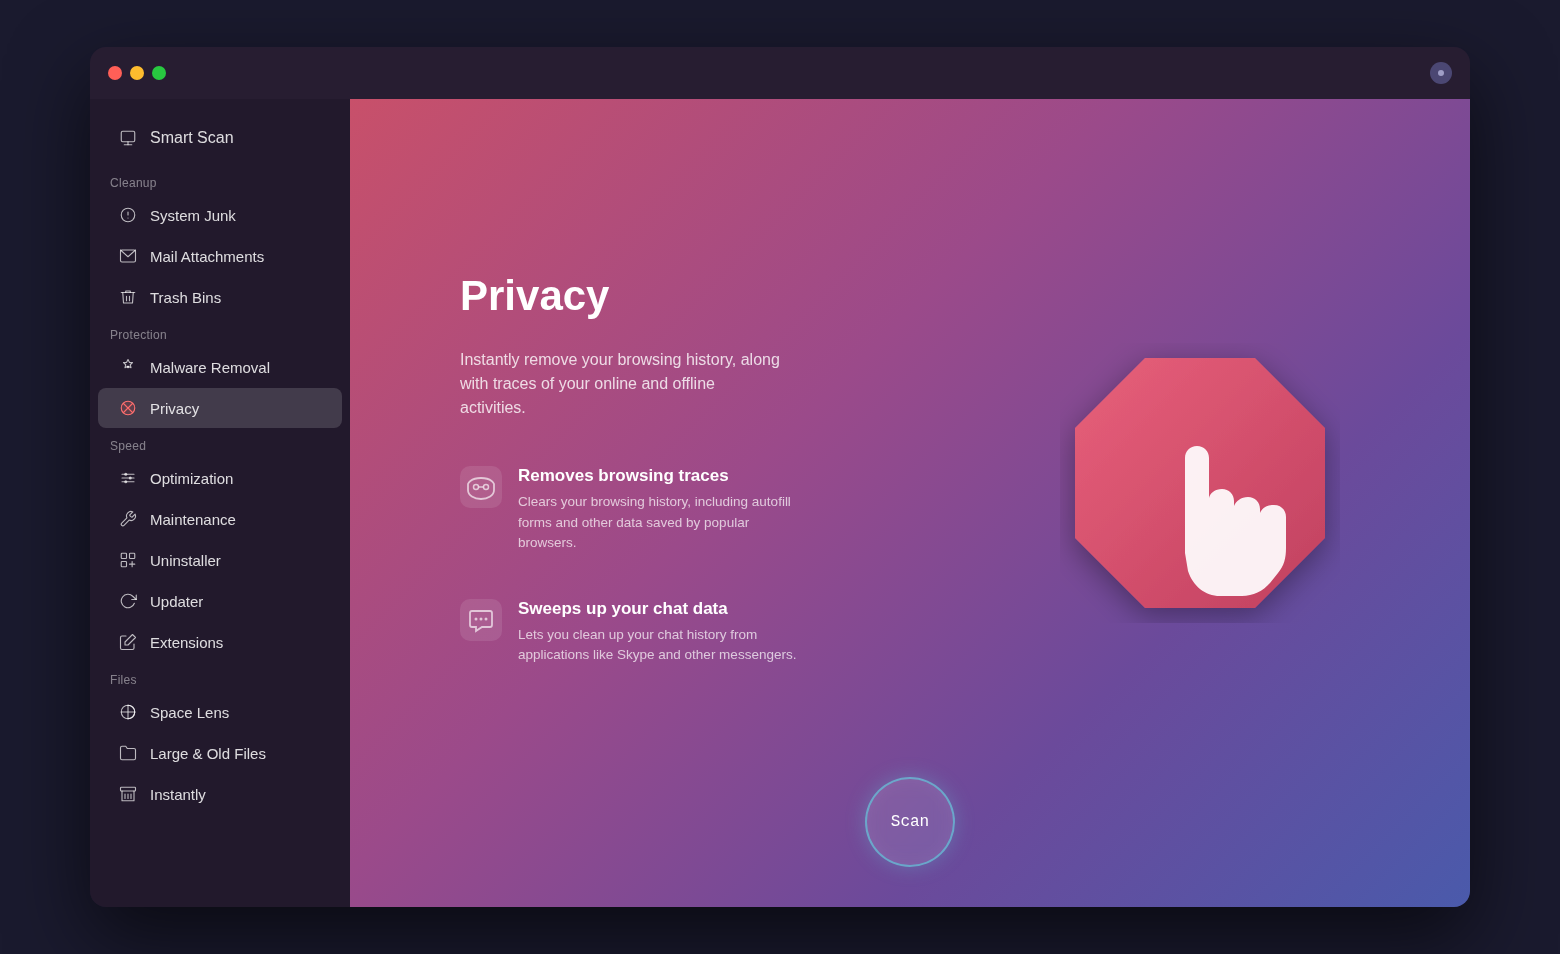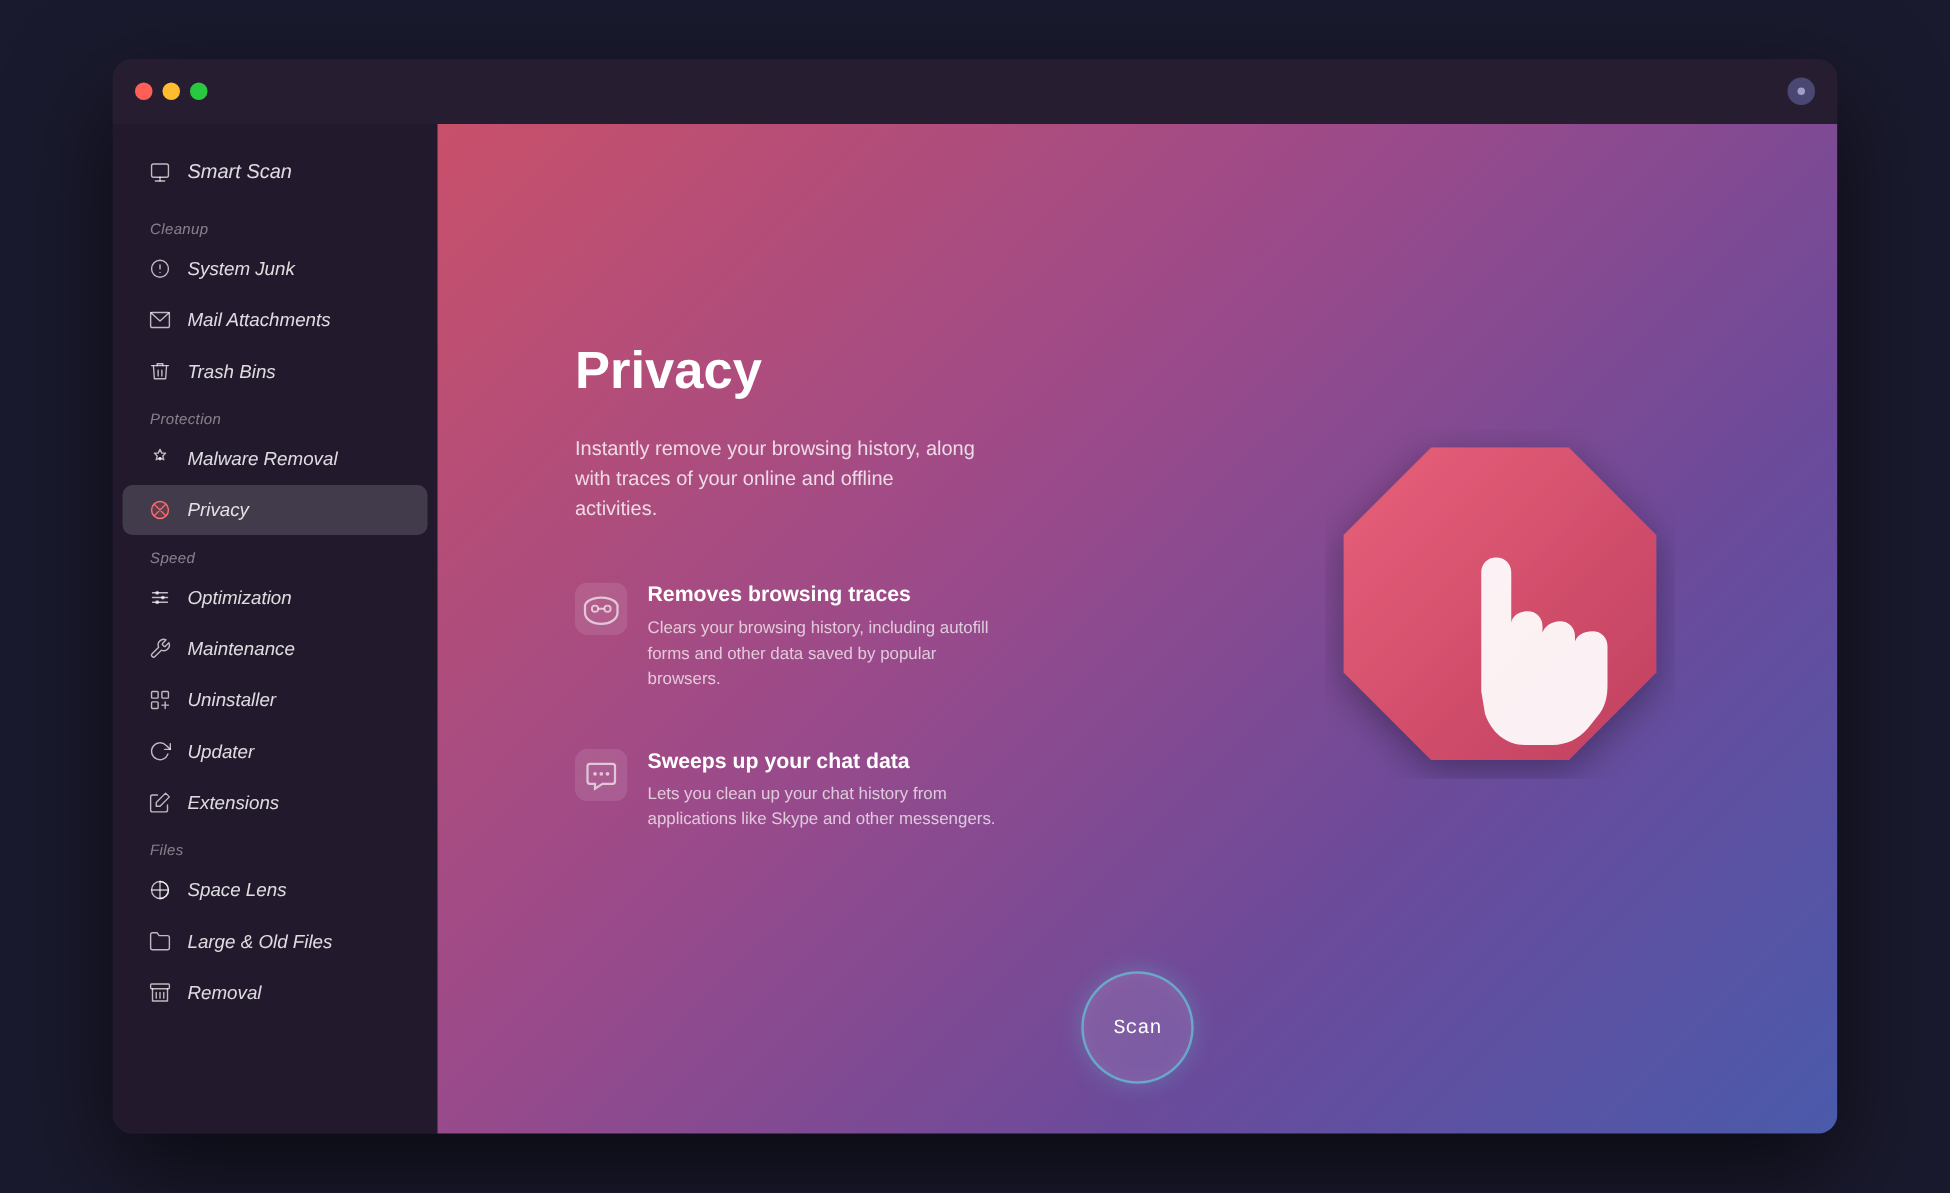--- a/index.html
+++ b/index.html
@@ -83,21 +83,20 @@
     }
 
     
     .sidebar {
       width: 260px;
       background: rgba(35, 25, 45, 0.92);
       flex-shrink: 0;
       padding: 18px 0;
       overflow-y: auto;
       scrollbar-width: none;
-      font-style: italic;
     }
 
     .sidebar::-webkit-scrollbar { display: none; }
 
     .sidebar-item {
       display: flex;
       align-items: center;
       gap: 12px;
       padding: 10px 20px;
       cursor: pointer;
@@ -118,21 +117,20 @@
       font-weight: 500;
       margin-bottom: 8px;
     }
 
     .section-label {
       padding: 10px 34px 4px 20px;
       font-size: 12px;
       color: rgba(255,255,255,0.45);
       font-weight: 500;
       letter-spacing: 0.3px;
-      margin-left: 10px;
     }
 
     .sidebar-icon {
       width: 20px;
       height: 20px;
       display: flex;
       align-items: center;
       justify-content: center;
       flex-shrink: 0;
       font-size: 16px;
@@ -454,21 +452,21 @@
       <div class="sidebar-item">
         <div class="sidebar-icon">
           <svg class="icon-svg" viewBox="0 0 24 24">
             <rect x="2" y="3" width="20" height="5" rx="1"></rect>
             <path d="M4 8v13h16V8"></path>
             <line x1="8" y1="12" x2="8" y2="18"></line>
             <line x1="12" y1="12" x2="12" y2="18"></line>
             <line x1="16" y1="12" x2="16" y2="18"></line>
           </svg>
         </div>
-        <span>Removal</span>
+        <span>Instantly</span>
       </div>
 
     </div>
 
     <div class="main-content">
       <div class="content-area">
 
         <div class="content-left">
           <h1 class="page-title">Privacy</h1>
           <p class="page-subtitle">Instantly remove your browsing history, along with traces of your online and offline activities.</p>

